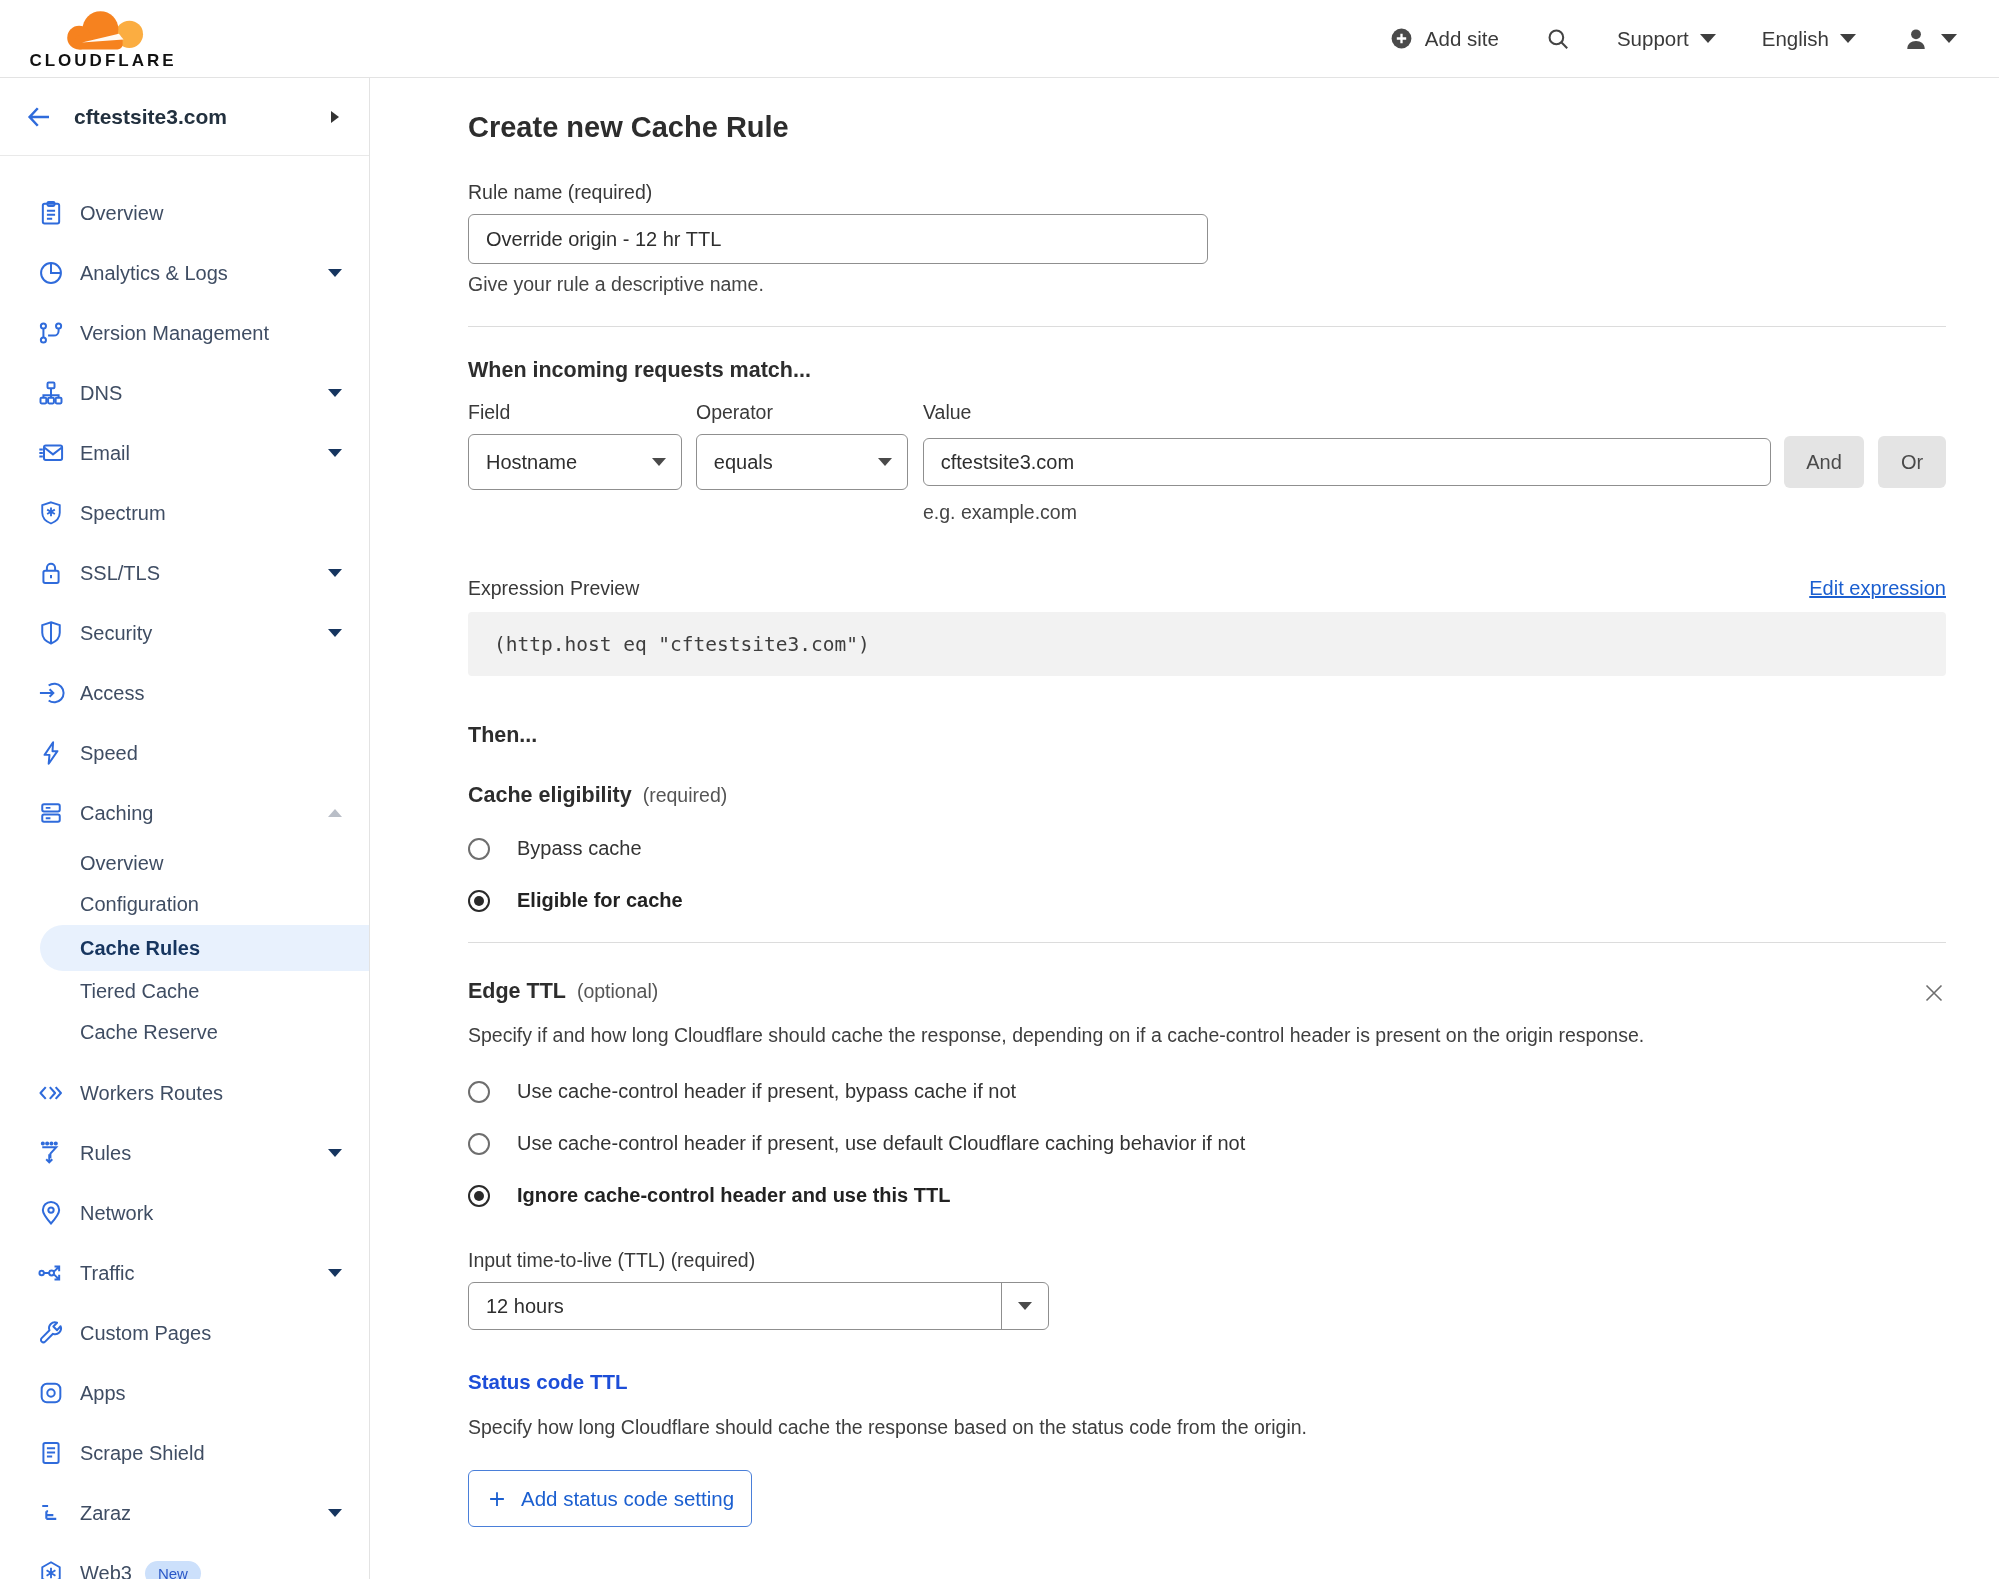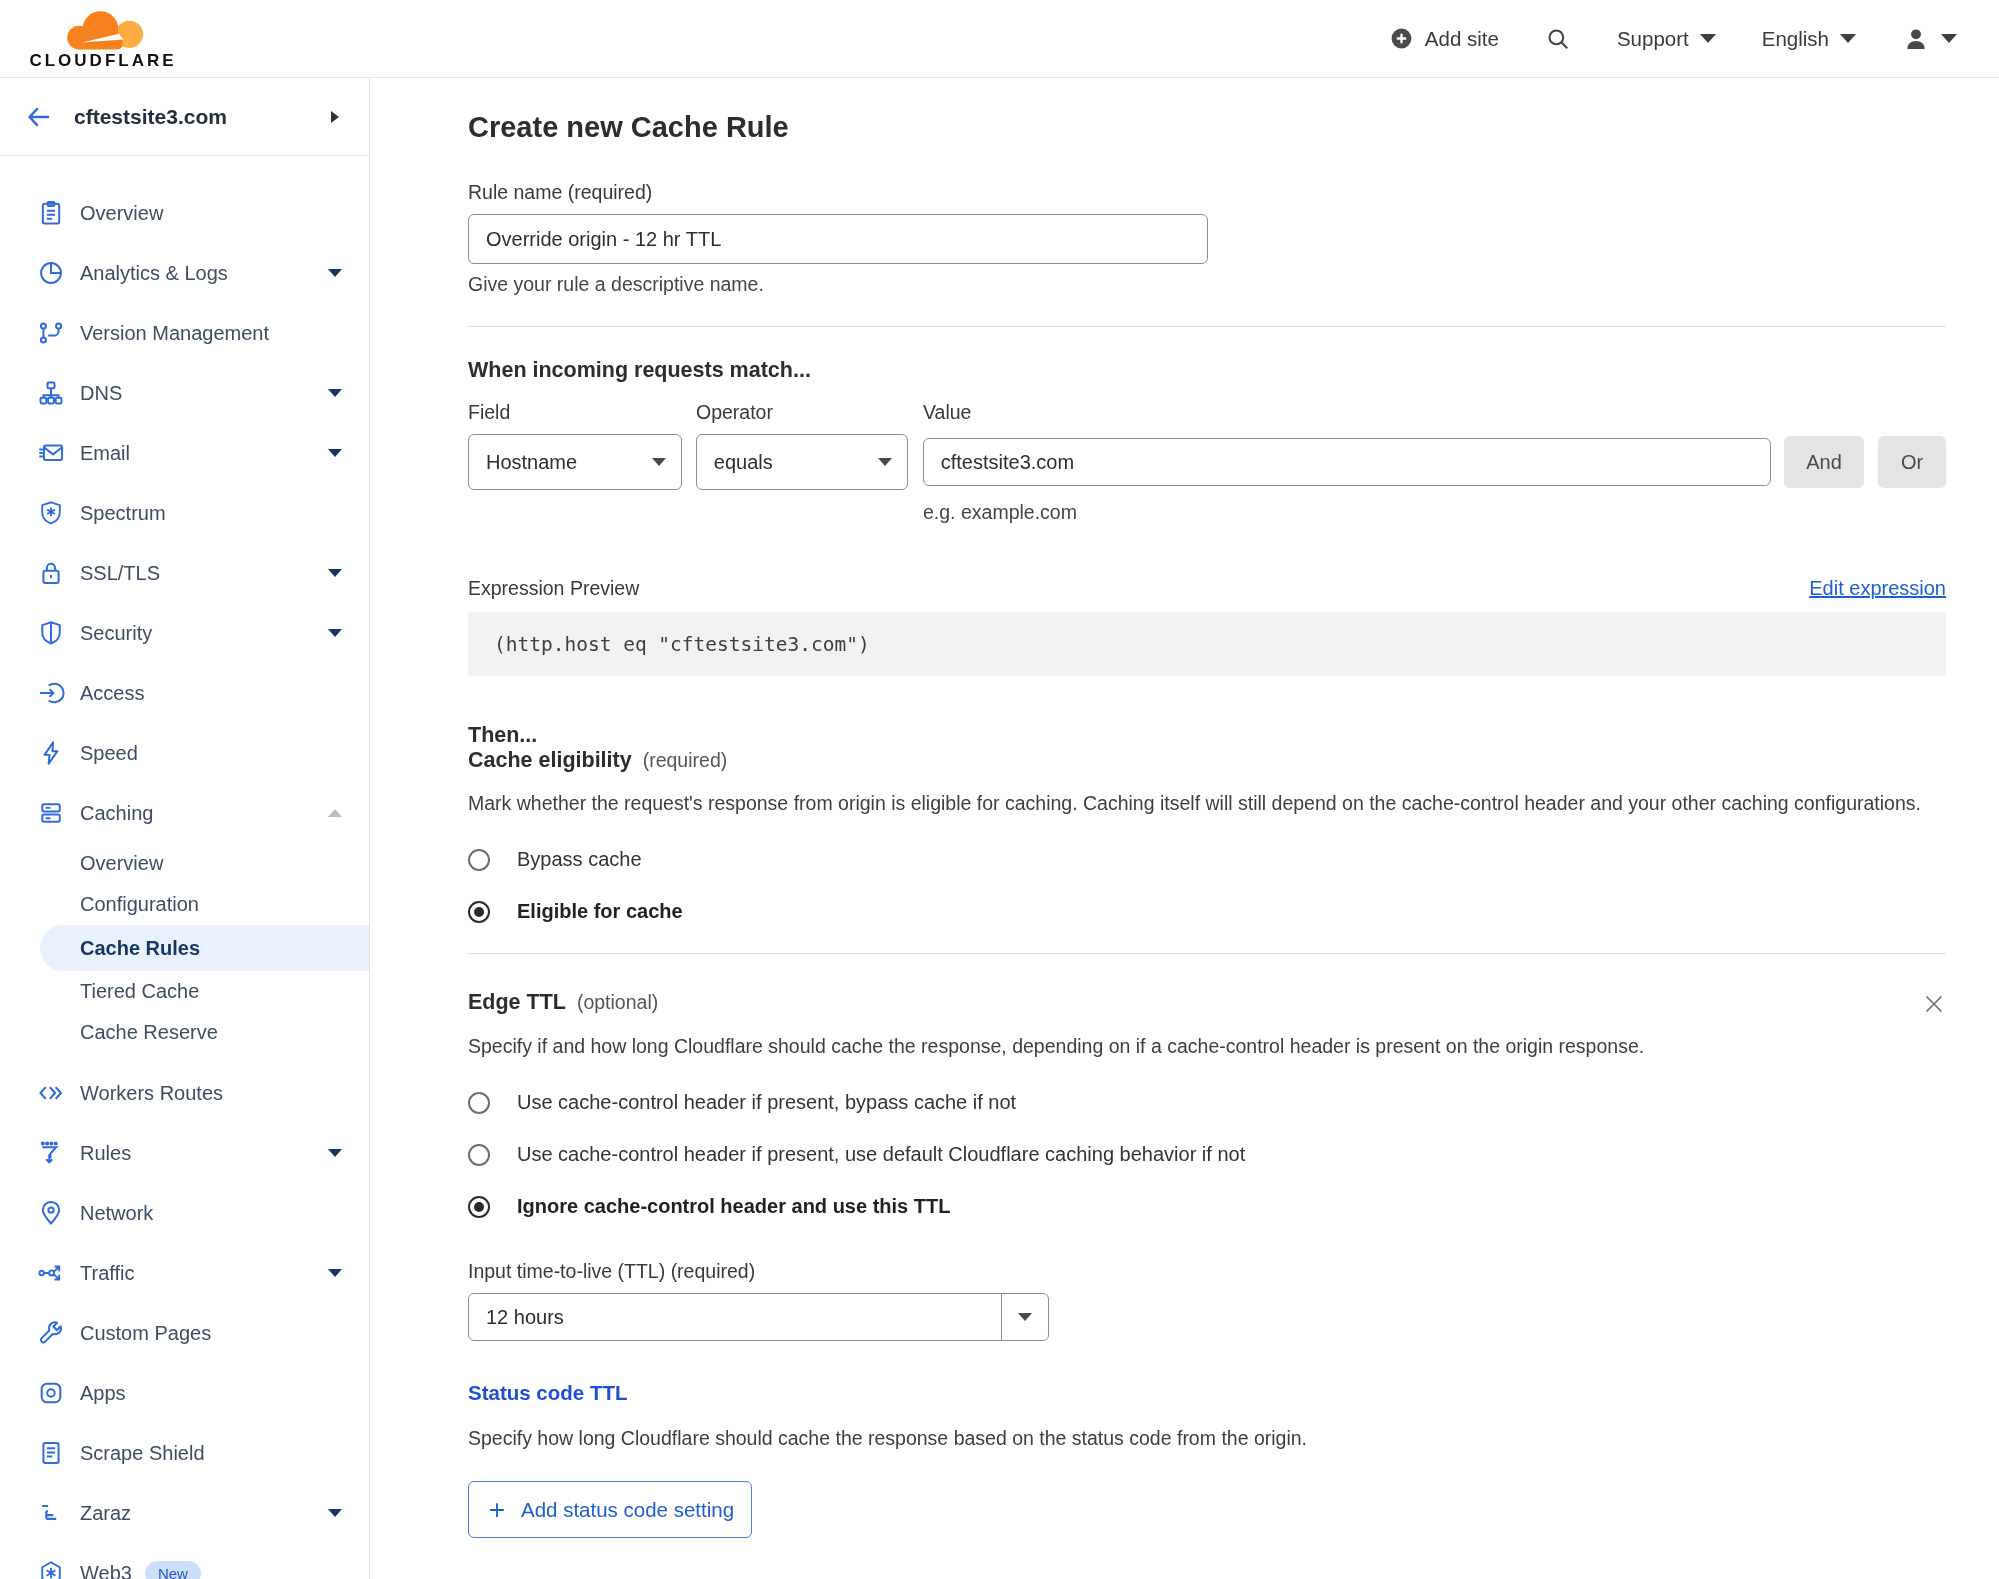--- a/index.html
+++ b/index.html
@@ -70,21 +70,21 @@
   .gray-btn { height:52px; background:#e4e4e4; border:none; border-radius:6px; font-size:20px;
               color:#4a4a4a; cursor:pointer; font-family:"Liberation Sans", sans-serif; }
   .btn-and { width:80px; margin-left:13px; } .btn-or { width:68px; margin-left:14px; }
   .eg-helper { margin-left:455px; margin-top:11px; font-size:19.5px; color:#454545; }
   .expr-row { display:flex; justify-content:space-between; align-items:baseline; margin-top:53px; }
   .link { color:#1b5fd0; text-decoration:underline; font-size:20px; cursor:pointer; }
   .code-block { margin-top:12px; background:#f2f2f2; border-radius:4px; height:64px;
                 display:flex; align-items:center; padding-left:26px;
                 font-family:"DejaVu Sans Mono", monospace; font-size:19.5px; color:#3e3e3e; }
   .then-h { margin-top:47px; }
-  .sec-head-row { display:flex; align-items:baseline; gap:11px; }
+  .sec-head-row { margin-top:35px; display:flex; align-items:baseline; gap:11px; }
   .tag { font-size:19.5px; color:#555; font-weight:400; }
   .para { font-size:19.5px; color:#3e3e3e; line-height:31px; margin-top:15px; }
   .radio-row { display:flex; align-items:center; margin-top:29px; cursor:pointer; }
   .radio { width:22px; height:22px; border:2px solid #6e6e6e; border-radius:50%;
            margin-right:27px; flex:none; position:relative; background:#fff; }
   .radio.sel { border-color:#2a2a2a; }
   .radio-dot { position:absolute; left:4px; top:4px; width:10px; height:10px;
                border-radius:50%; background:#2a2a2a; }
   .radio-label { font-size:20px; color:#333; }
   .radio-label.sel { font-weight:700; color:#222; }
@@ -442,21 +442,20 @@
       <span class="link">Edit expression</span>
     </div>
     <div class="code-block">(http.host eq "cftestsite3.com")</div>
 
     <h2 class="sec-h then-h">Then...</h2>
 
     <div class="sec-head-row">
       <span class="sec-h">Cache eligibility</span>
       <span class="tag">(required)</span>
     </div>
-    <div class="para">Mark whether the request's response from origin is eligible for caching. Caching itself will still depend on the cache-control header and your other caching configurations.</div>
 
     <div class="radio-row">
       <span class="radio"></span>
       <span class="radio-label">Bypass cache</span>
     </div>
     <div class="radio-row">
       <span class="radio sel">
           <span class="radio-dot"></span>
         </span>
       <span class="radio-label sel">Eligible for cache</span>

